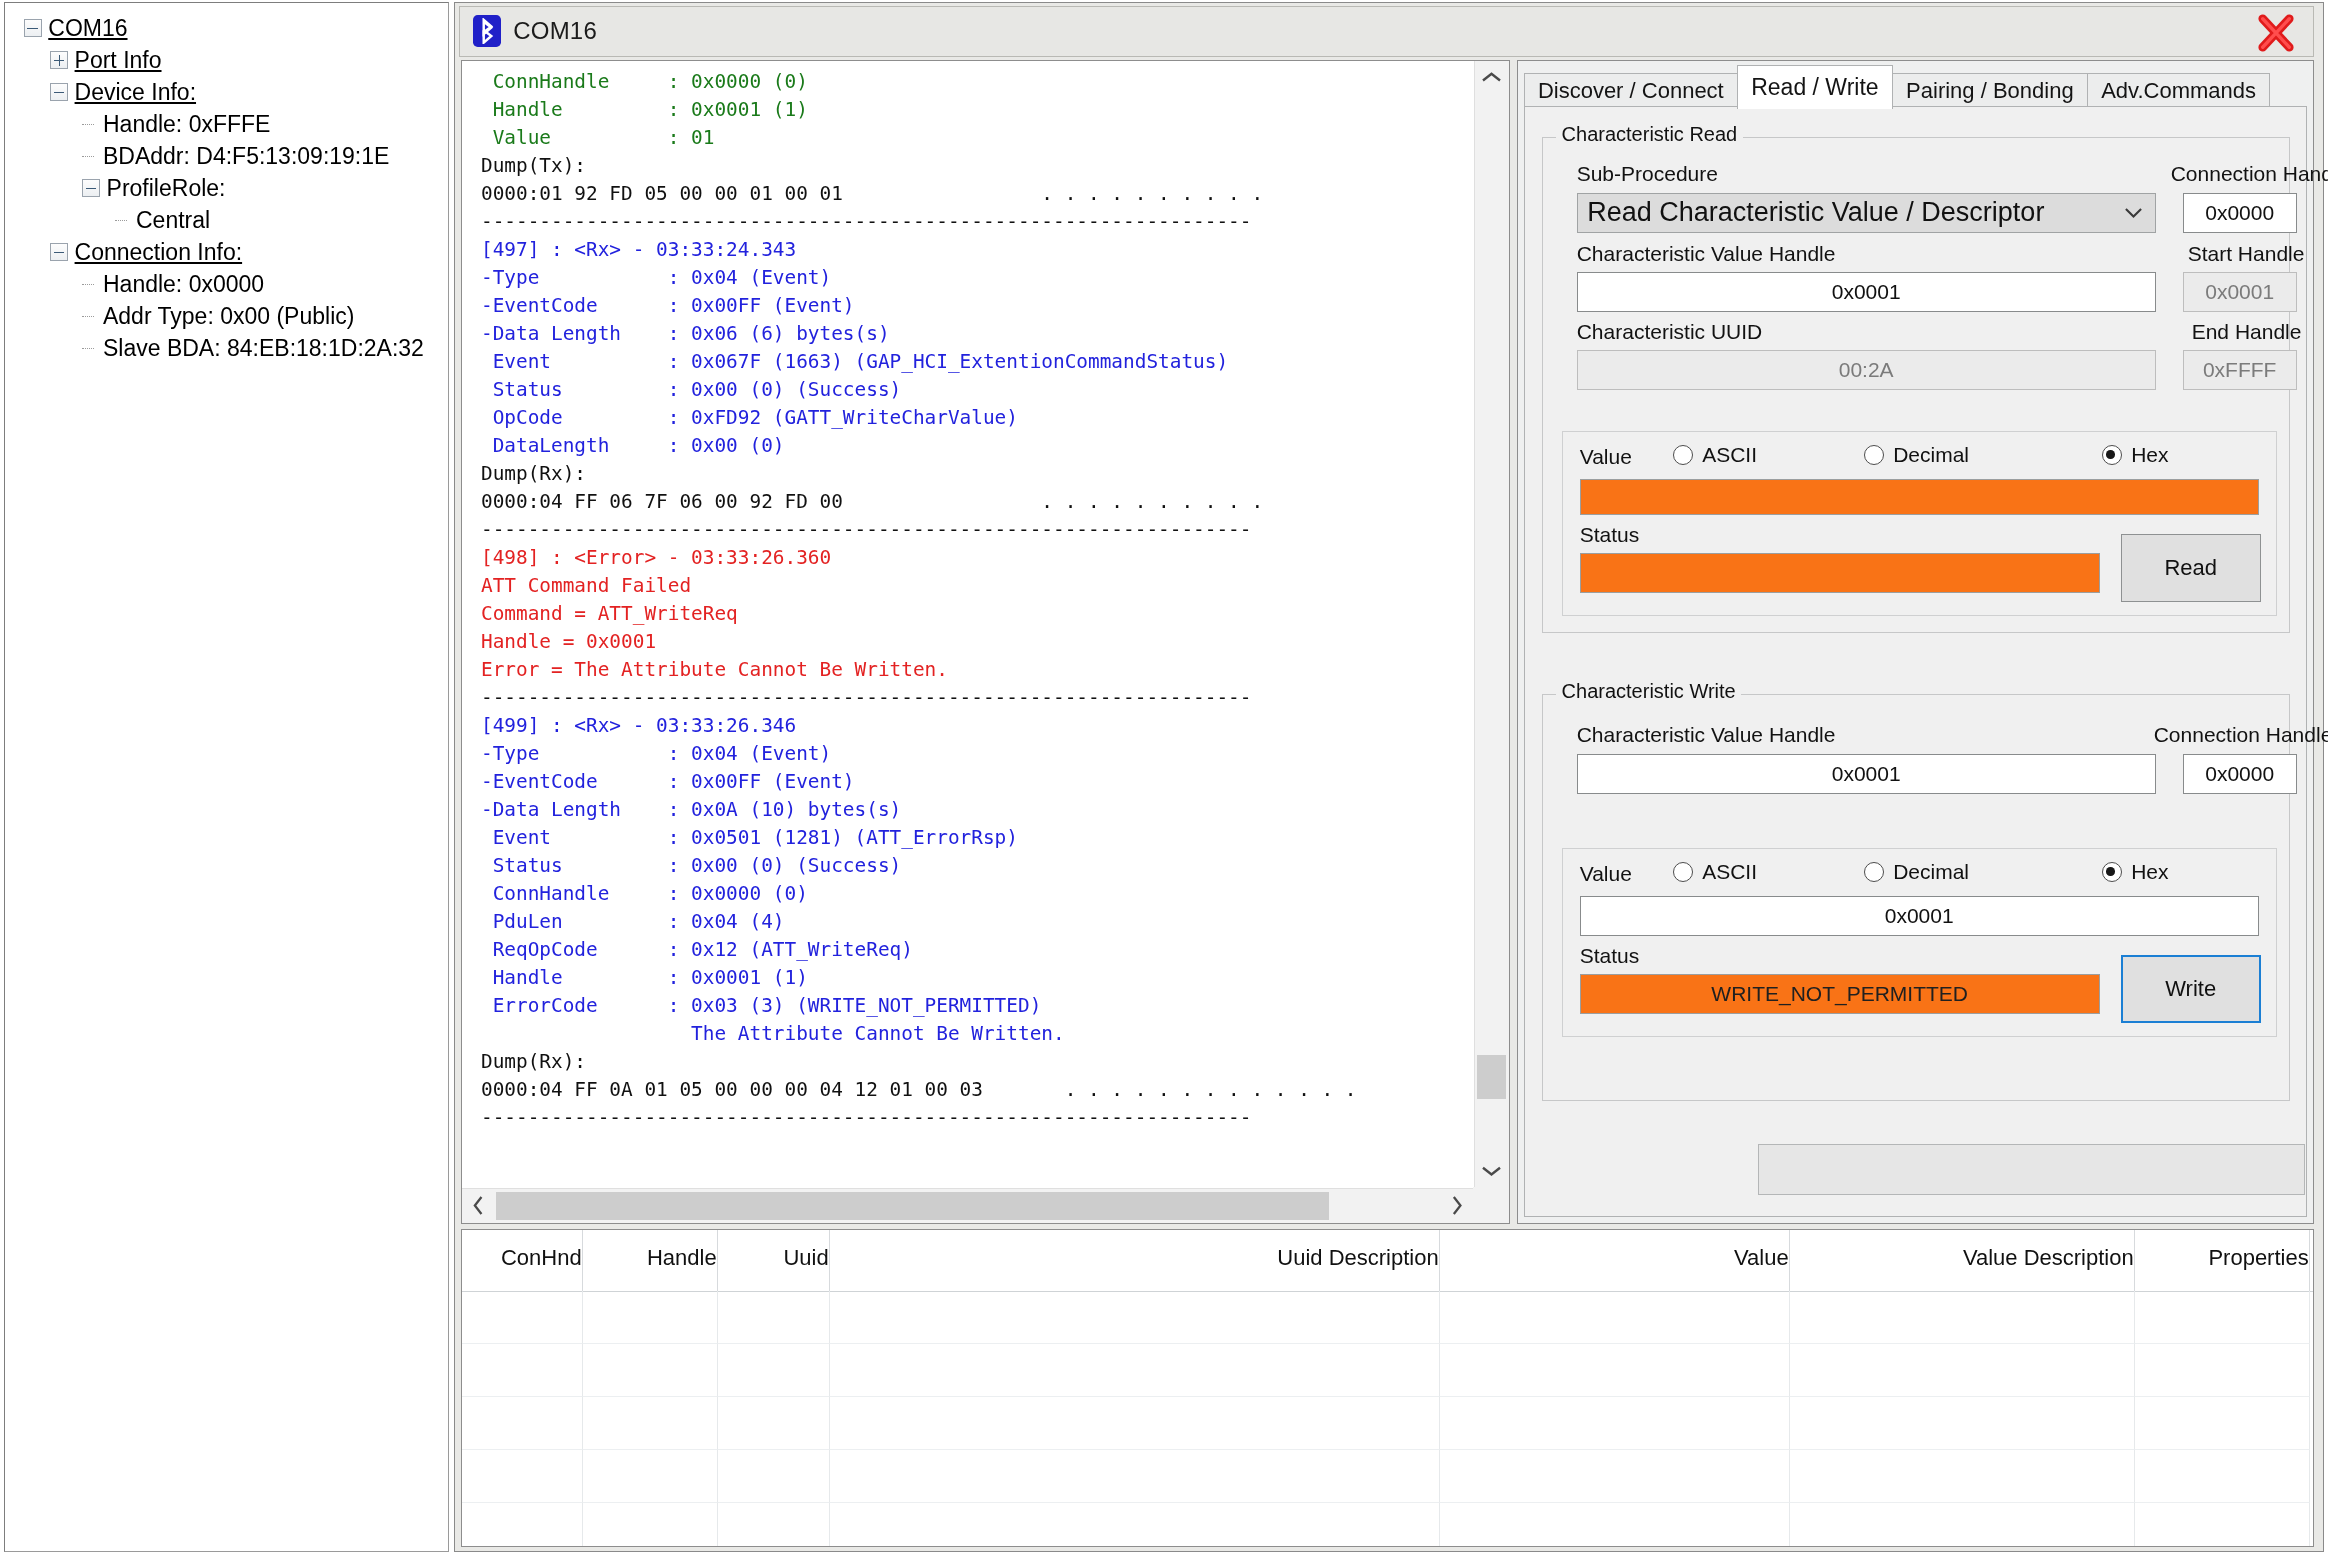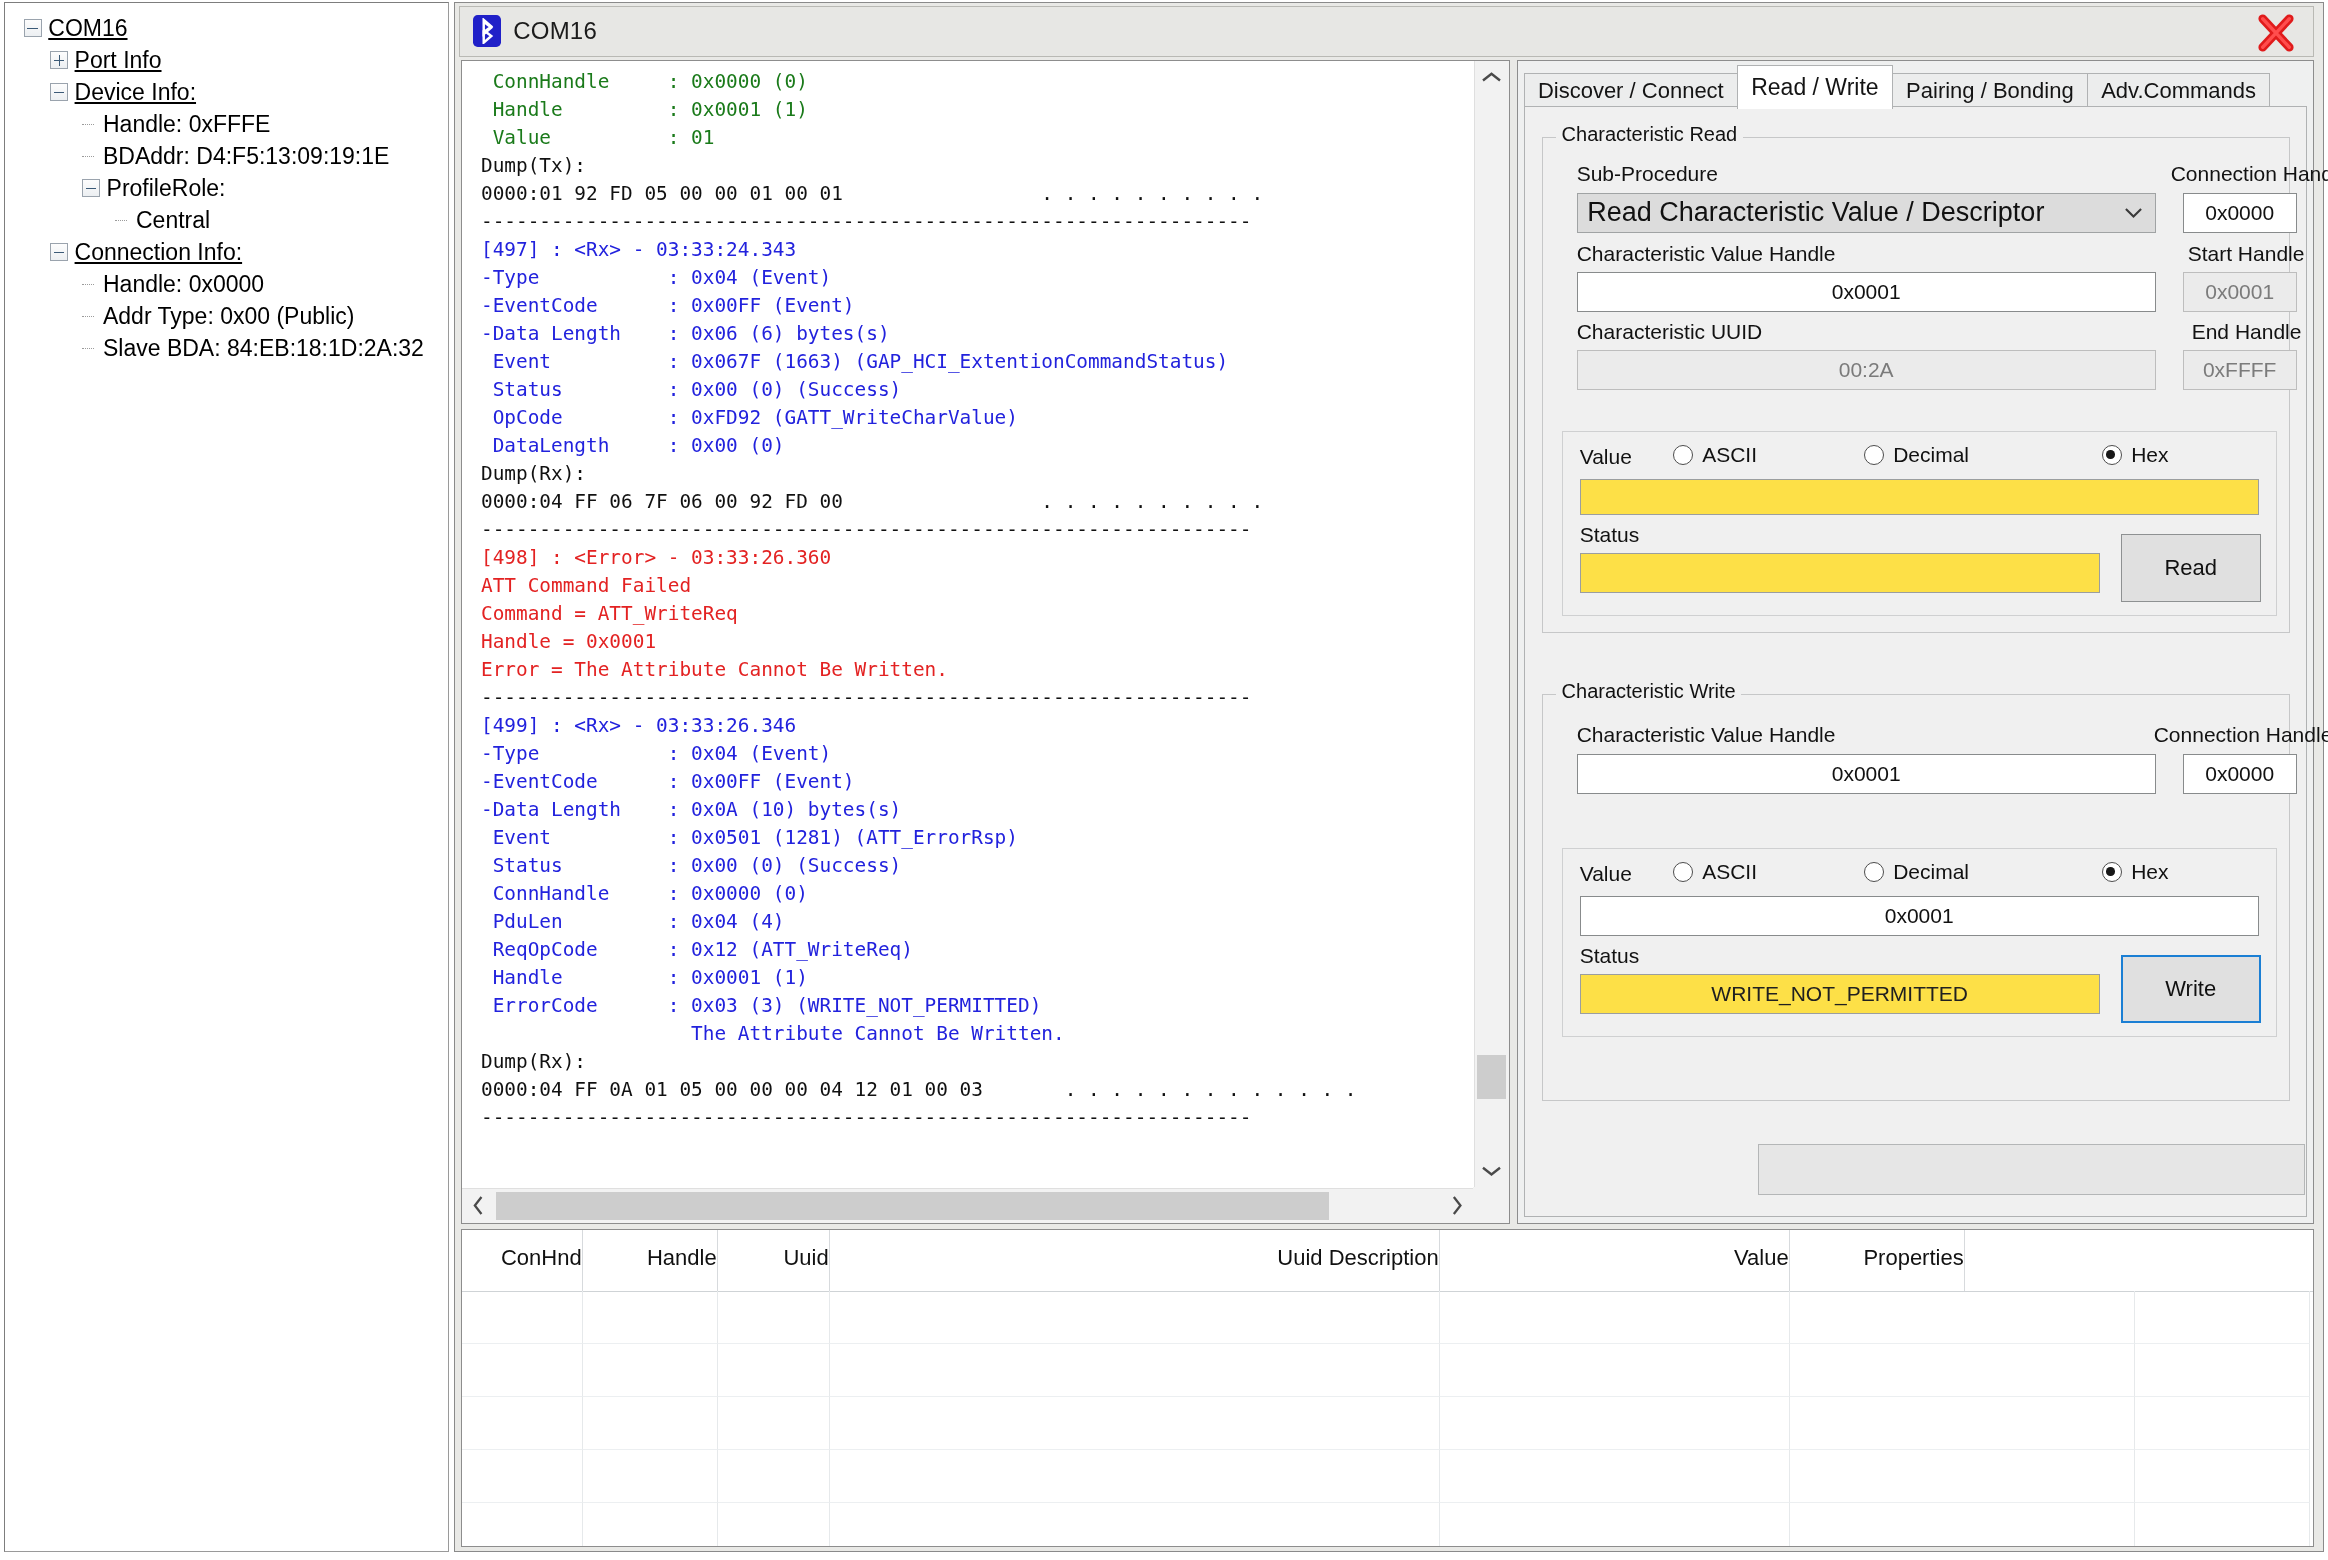--- a/index.html
+++ b/index.html
@@ -274,21 +274,21 @@
     display: flex;
     align-items: center;
     justify-content: center;
   }
   .textbox.disabled {
     background: #ebebeb;
     color: #7b7b7b;
     border-color: #bdbdbd;
   }
   .textbox.readonly {
-    background: #fde047;
+    background: #f97316;
     color: #202020;
     border-color: #9b9e9f;
   }
   .combo {
     position: absolute;
     box-sizing: border-box;
     border: 0.9px solid #a0a3a4;
     background: #dcdcdc;
     font-size: 27px;
     color: #111;
@@ -631,20 +631,21 @@
       </div>
     </div>
 
     <div class="tablepanel">
       <div class="thead" id="thead">
           <div class="th" style="width: 121px;">ConHnd</div>
           <div class="th" style="width: 135px;">Handle</div>
           <div class="th" style="width: 112px;">Uuid</div>
           <div class="th" style="width: 610px;">Uuid Description</div>
           <div class="th" style="width: 350px;">Value</div>
+          <div class="th" style="width: 345px;">Value Description</div>
           <div class="th" style="width: 175px;">Properties</div>
         </div>
       <div class="tbody" id="tbody">
           <div class="trow">
             <div class="td" style="width: 121px;"></div>
             <div class="td" style="width: 135px;"></div>
             <div class="td" style="width: 112px;"></div>
             <div class="td" style="width: 610px;"></div>
             <div class="td" style="width: 350px;"></div>
             <div class="td" style="width: 345px;"></div>

